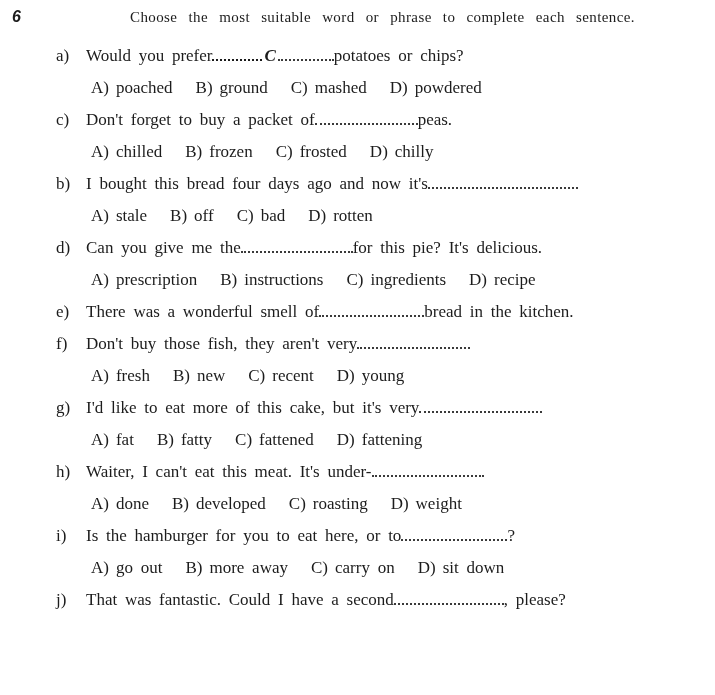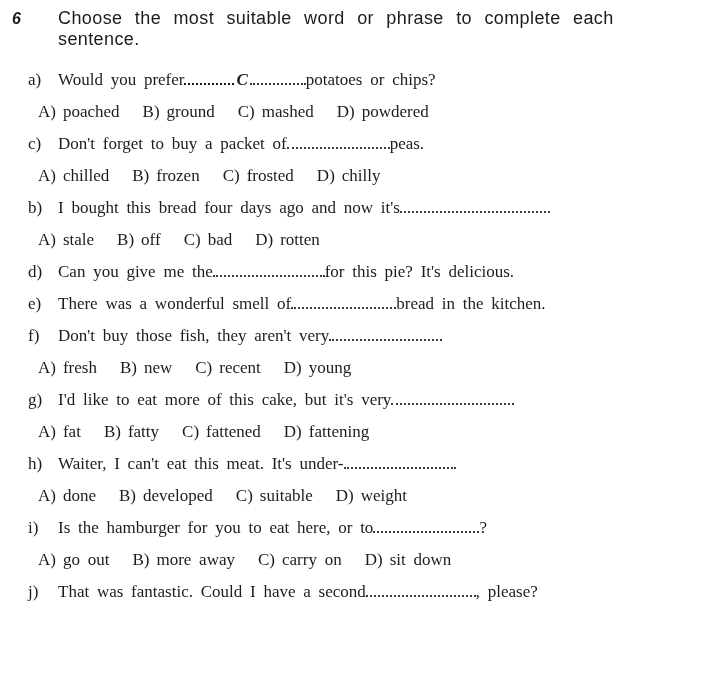--- a/index.html
+++ b/index.html
@@ -24,47 +24,49 @@
   }
   .q-number {
     font-family: "Liberation Sans", sans-serif;
     font-style: italic;
     font-weight: 600;
     font-size: 16px;
     width: 46px;
     flex: 0 0 auto;
   }
   .q-title {
-    font-family: Liberation Sans, sans-serif;
-    font-size: 18px;
+    font-family: Liberation Serif, serif;
+    font-size: 15px;
     letter-spacing: 0.4px;
     word-spacing: 7px;
     flex: 1;
+    text-align: center;
   }
   
   .items {
     margin-top: 14px;
   }
   .item .q-line,
   .item .opt-line {
     height: 32px;
     line-height: 32px;
     white-space: nowrap;
     font-size: 17px;
     word-spacing: 3.5px;
   }
   .q-line {
-    padding-left: 28px;
+    padding-left: 56px;
   }
   .q-label {
     display: inline-block;
     width: 30px;
   }
   .opt-line {
-    padding-left: 38px;
+    padding-left: 83px;
+    margin-left: 8px;
   }
   .opt {
     margin-right: 23px;
   }
   .opt-key {
     margin-right: 7px;
   }
   
   .blank {
     display: inline-block;
@@ -116,20 +118,23 @@
       </div>
       <div class="opt-line">
         <span class="opt"><span class="opt-key">A)</span><span class="opt-text">stale</span></span><span class="opt"><span class="opt-key">B)</span><span class="opt-text">off</span></span><span class="opt"><span class="opt-key">C)</span><span class="opt-text">bad</span></span><span class="opt"><span class="opt-key">D)</span><span class="opt-text">rotten</span></span>
       </div>
     </section>
 
     <section class="item">
       <div class="q-line">
         <span class="q-label">d)</span><span class="q-pre">Can you give me the</span><span class="blank" style="width:112px"></span><span class="q-post">for this pie? It's delicious.</span>
       </div>
+      <div class="opt-line">
+        <span class="opt"><span class="opt-key">A)</span><span class="opt-text">prescription</span></span><span class="opt"><span class="opt-key">B)</span><span class="opt-text">instructions</span></span><span class="opt"><span class="opt-key">C)</span><span class="opt-text">ingredients</span></span><span class="opt"><span class="opt-key">D)</span><span class="opt-text">recipe</span></span>
+      </div>
     </section>
 
     <section class="item">
       <div class="q-line">
         <span class="q-label">e)</span><span class="q-pre">There was a wonderful smell of</span><span class="blank" style="width:105px"></span><span class="q-post">bread in the kitchen.</span>
       </div>
     </section>
 
     <section class="item">
       <div class="q-line">
@@ -147,21 +152,21 @@
       <div class="opt-line">
         <span class="opt"><span class="opt-key">A)</span><span class="opt-text">fat</span></span><span class="opt"><span class="opt-key">B)</span><span class="opt-text">fatty</span></span><span class="opt"><span class="opt-key">C)</span><span class="opt-text">fattened</span></span><span class="opt"><span class="opt-key">D)</span><span class="opt-text">fattening</span></span>
       </div>
     </section>
 
     <section class="item">
       <div class="q-line">
         <span class="q-label">h)</span><span class="q-pre">Waiter, I can't eat this meat. It's under-</span><span class="blank" style="width:112px"></span><span class="q-post"></span>
       </div>
       <div class="opt-line">
-        <span class="opt"><span class="opt-key">A)</span><span class="opt-text">done</span></span><span class="opt"><span class="opt-key">B)</span><span class="opt-text">developed</span></span><span class="opt"><span class="opt-key">C)</span><span class="opt-text">suitable</span></span><span class="opt"><span class="opt-key">D)</span><span class="opt-text">weight</span></span>
+        <span class="opt"><span class="opt-key">A)</span><span class="opt-text">done</span></span><span class="opt"><span class="opt-key">B)</span><span class="opt-text">developed</span></span><span class="opt"><span class="opt-key">C)</span><span class="opt-text">roasting</span></span><span class="opt"><span class="opt-key">D)</span><span class="opt-text">weight</span></span>
       </div>
     </section>
 
     <section class="item">
       <div class="q-line">
         <span class="q-label">i)</span><span class="q-pre">Is the hamburger for you to eat here, or to</span><span class="blank" style="width:106px"></span><span class="q-post">?</span>
       </div>
       <div class="opt-line">
         <span class="opt"><span class="opt-key">A)</span><span class="opt-text">go out</span></span><span class="opt"><span class="opt-key">B)</span><span class="opt-text">more away</span></span><span class="opt"><span class="opt-key">C)</span><span class="opt-text">carry on</span></span><span class="opt"><span class="opt-key">D)</span><span class="opt-text">sit down</span></span>
       </div>

